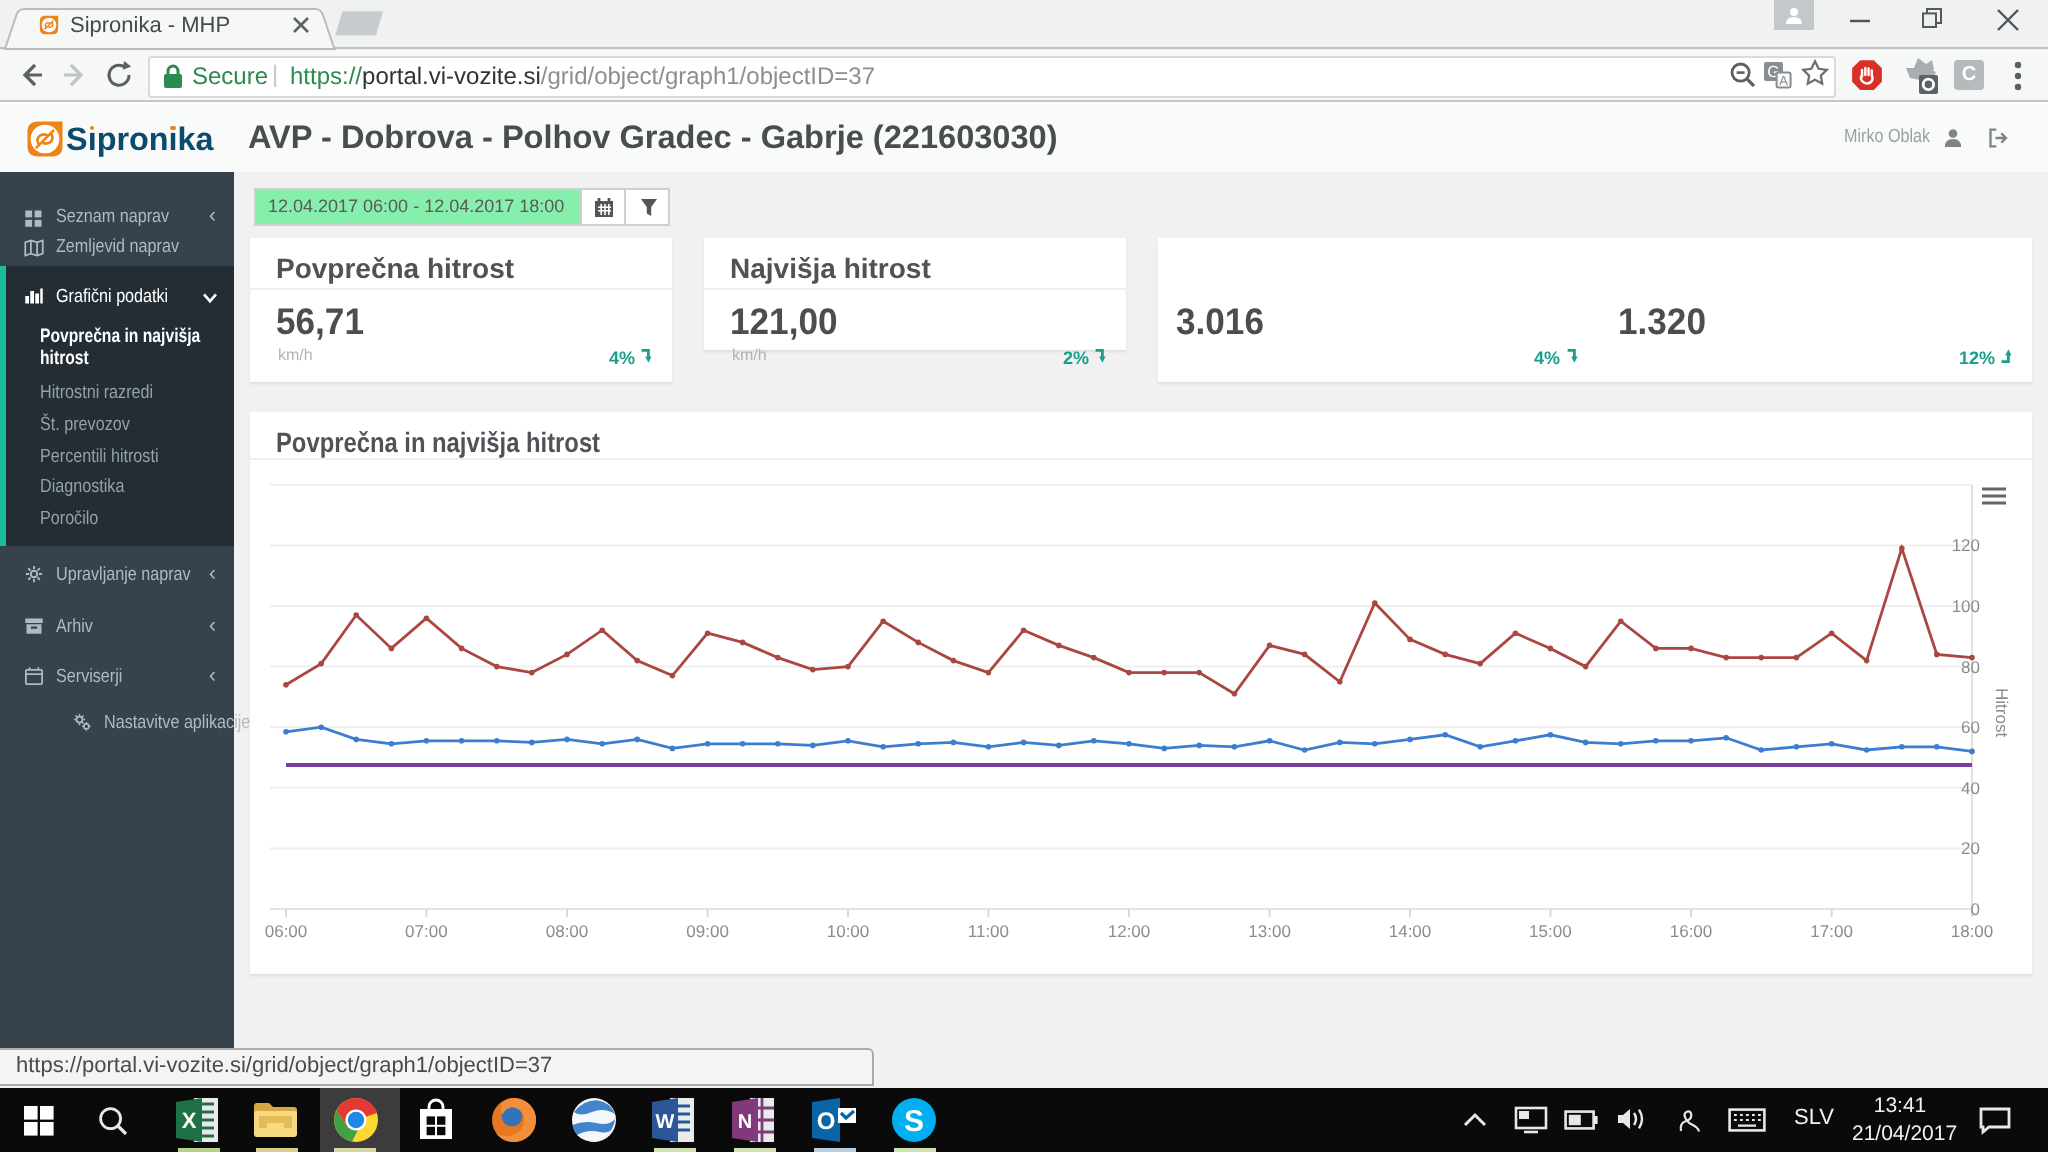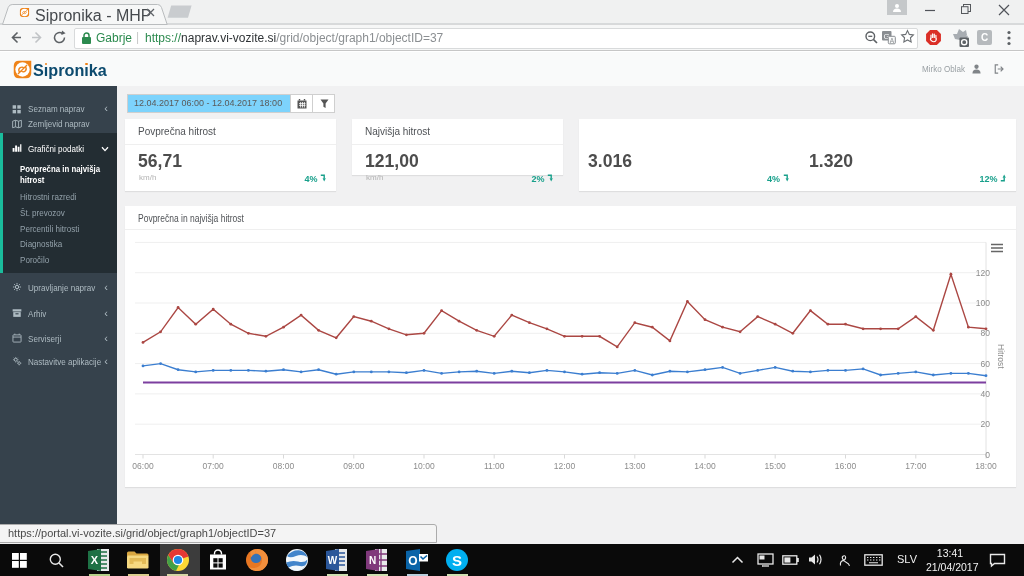--- a/index.html
+++ b/index.html
@@ -7,42 +7,42 @@
   body { font-family:"Liberation Sans", sans-serif; position:relative; background:#fff; }
   .abs { position:absolute; }
   .idot { position:relative; }
   .idot::after { content:""; position:absolute; left:1px; top:1.5px; width:2.6px; height:2.6px; border-radius:50%; background:#ef8318; }
   .mrow { position:absolute; left:0; width:117px; height:16px; padding-left:12px; font-size:9.5px; white-space:nowrap; }
   .mrow span { vertical-align:top; line-height:13px; display:inline-block; transform:scaleX(0.85); transform-origin:0 50%; }
   .mic { width:10px; height:10px; display:inline-block; margin-right:3px; margin-top:1.5px; }
   .chev { position:absolute; right:9px; top:0; font-size:11px; color:#aebbc2; line-height:12px; transform:none !important; }
   .srow { position:absolute; left:20px; font-size:9.5px; color:#93a1aa; white-space:nowrap; transform:scaleX(0.85); transform-origin:0 50%; }
   .card { background:#fff; box-shadow:0 1px 1px rgba(0,0,0,0.08); }
-  .ctitle { position:relative; height:26px; padding:7px 0 0 13px; font-size:10px; font-weight:normal; color:#4f5256; border-bottom:1px solid #efefef; }
+  .ctitle { position:relative; height:26px; padding:7px 0 0 13px; font-size:14px; font-weight:bold; color:#4f5256; border-bottom:1px solid #efefef; }
   .cnum { position:absolute; left:13px; top:31px; font-size:18.5px; font-weight:bold; color:#4d4d4d; transform:scaleX(0.95); transform-origin:0 0; }
   .cunit { position:absolute; left:14px; top:54px; font-size:8px; color:#b3b3b3; }
   .cpct { position:absolute; right:9px; top:55px; font-size:9px; font-weight:bold; color:#18a08b; }
   .tb { position:absolute; top:4px; width:24px; height:24px; }
 </style>
 </head>
 <body>
 
 <div class="abs" style="left:0;top:0;width:1024px;height:24.5px;background:#f0f1f1;">
   <svg class="abs" style="left:0;top:0" width="1024" height="25">
     <line x1="0" y1="24" x2="1024" y2="24" stroke="#bfc2c4" stroke-width="1"></line>
     <path d="M 2.5,24.5 L 8.2,7.5 Q 9.2,4.5 12.2,4.5 L 157.5,4.5 Q 160.5,4.5 161.5,7.5 L 167.2,24.5 Z" fill="#f6f7f7" stroke="#b9bcbe" stroke-width="1"></path>
     <path d="M 171.2,5.6 L 191.6,5.6 L 188,17.8 L 167.6,17.8 Z" fill="#c9cccf"></path>
   </svg>
 
   <svg class="abs" style="left:19px;top:7px" width="11" height="11" viewBox="0 0 24 24">
     <path d="M2 8 Q2 2 8 2 L22 2 L22 16 Q22 22 16 22 L8 22 Q2 22 2 16 Z" fill="#ef8318"></path>
     <circle cx="12" cy="12" r="8" fill="#fff"></circle>
     <path d="M8.5 14.5 Q7 11.5 9.5 10 Q12 8.8 13.5 10.5 M15.5 9.5 Q17 12.5 14.5 14 Q12 15.2 10.5 13.5 M7 17 L17 7" stroke="#ef8318" stroke-width="1.6" fill="none"></path>
   </svg>
-  <div class="abs" style="left:35px;top:6.5px;font-size:16px;color:#45494d;">Sipronika - MHP</div>
+  <div class="abs" style="left:35px;top:6.5px;font-size:11px;color:#45494d;">Sipronika - MHP</div>
   <svg class="abs" style="left:146px;top:8px" width="9" height="9">
       <path d="M1 1 L8 8 M8 1 L1 8" stroke="#5f6368" stroke-width="1.3"></path>
     </svg>
 
   <div class="abs" style="left:887px;top:0;width:20px;height:15px;background:#c5c8ca;"></div>
   <svg class="abs" style="left:892px;top:3px" width="10" height="10">
       <circle cx="5" cy="3" r="2" fill="#fff"></circle>
       <path d="M1 9 Q1 5.5 5 5.5 Q9 5.5 9 9 Z" fill="#fff"></path>
     </svg>
   <svg class="abs" style="left:924px;top:4px" width="12" height="12">
@@ -67,23 +67,23 @@
   <svg class="abs" style="left:51px;top:4px" width="17" height="17" viewBox="0 0 17 17">
       <path d="M13.5 8.5 A 5 5 0 1 1 11.5 4.6" stroke="#5c6064" stroke-width="1.5" fill="none"></path>
       <path d="M11 1.5 L14.6 4.3 L10.4 5.9 Z" fill="#5c6064"></path>
     </svg>
 
   <div class="abs" style="left:74px;top:2.5px;width:844px;height:21px;background:#fff;border:1px solid #d8dadb;border-radius:2px;"></div>
   <svg class="abs" style="left:81px;top:7px" width="11" height="13" viewBox="0 0 11 13">
       <rect x="1" y="5" width="9" height="7" rx="1" fill="#2b8a4e"></rect>
       <path d="M3 5 V3.5 A 2.5 2.5 0 0 1 8 3.5 V5" stroke="#2b8a4e" stroke-width="1.5" fill="none"></path>
     </svg>
-  <div class="abs" style="left:96px;top:6px;font-size:12px;color:#2b8a4e;">Gabrje</div>
+  <div class="abs" style="left:96px;top:6px;font-size:12px;color:#2b8a4e;">Secure</div>
   <div class="abs" style="left:136px;top:5px;font-size:12px;color:#c7c7c7;">|</div>
-  <div class="abs" style="left:145px;top:6px;font-size:12px;color:#8b8f92;white-space:nowrap;"><span style="color:#2b8a4e">https://</span><span style="color:#2f3336">naprav.vi-vozite.si</span>/grid/object/graph1/objectID=37</div>
+  <div class="abs" style="left:145px;top:6px;font-size:12px;color:#8b8f92;white-space:nowrap;"><span style="color:#2b8a4e">https://</span><span style="color:#2f3336">portal.vi-vozite.si</span>/grid/object/graph1/objectID=37</div>
 
   <svg class="abs" style="left:864px;top:5px" width="15" height="15" viewBox="0 0 15 15">
       <circle cx="6.3" cy="6.3" r="4.3" fill="none" stroke="#5c6064" stroke-width="1.4"></circle>
       <line x1="4.3" y1="6.3" x2="8.3" y2="6.3" stroke="#5c6064" stroke-width="1.3"></line>
       <line x1="9.6" y1="9.6" x2="13" y2="13" stroke="#5c6064" stroke-width="1.6"></line>
     </svg>
   <svg class="abs" style="left:881px;top:5px" width="15" height="15" viewBox="0 0 15 15">
       <rect x="1" y="1" width="9.5" height="9.5" rx="1" fill="#898d91"></rect>
       <text x="5.7" y="8.6" font-size="8" fill="#fff" text-anchor="middle" font-family="Liberation Sans">G</text>
       <rect x="7.3" y="6.3" width="7" height="7.5" rx="1" fill="#f8f9f9" stroke="#898d91" stroke-width="1"></rect>
@@ -114,20 +114,21 @@
 <div class="abs" style="left:0;top:52px;width:1024px;height:492px;background:#f1f1f2;">
 
   <div class="abs" style="left:0;top:0;width:1024px;height:34px;background:#f9fafa;"></div>
 
   <svg class="abs" style="left:12px;top:7px" width="21" height="21" viewBox="0 0 24 24">
     <path d="M2 8 Q2 2 8 2 L22 2 L22 16 Q22 22 16 22 L8 22 Q2 22 2 16 Z" fill="#ef8318"></path>
     <circle cx="12" cy="12" r="8.2" fill="#fff"></circle>
     <path d="M8.3 14.8 Q6.7 11.5 9.4 9.9 Q12 8.6 13.6 10.4 M15.7 9.2 Q17.3 12.5 14.6 14.1 Q12 15.4 10.4 13.6 M6.8 17.2 L17.2 6.8" stroke="#ef8318" stroke-width="1.5" fill="none"></path>
   </svg>
   <div class="abs" style="left:33px;top:9px;font-size:16.2px;font-weight:bold;color:#0c4a6e;">S<span class="idot">ı</span>pron<span class="idot">ı</span>ka</div>
+  <div class="abs" style="left:124px;top:8px;font-size:16.3px;font-weight:bold;color:#4a4d50;">AVP - Dobrova - Polhov Gradec - Gabrje (221603030)</div>
   <div class="abs" style="left:922px;top:11px;font-size:9.5px;color:#9aa0a4;display:inline-block;transform:scaleX(0.85);transform-origin:0 50%;">Mirko Oblak</div>
   <svg class="abs" style="left:972px;top:12px" width="9" height="10" viewBox="0 0 10 11">
       <circle cx="5" cy="3" r="2.4" fill="#808488"></circle>
       <path d="M0.5 10.5 Q0.5 6 5 6 Q9.5 6 9.5 10.5 Z" fill="#808488"></path>
     </svg>
   <svg class="abs" style="left:994px;top:12px" width="10" height="10" viewBox="0 0 12 12">
       <path d="M5 1 L1.5 1 L1.5 11 L5 11" stroke="#808488" stroke-width="1.4" fill="none"></path>
       <path d="M4.5 6 L10.5 6 M8 3.2 L10.8 6 L8 8.8" stroke="#808488" stroke-width="1.4" fill="none"></path>
     </svg>
 
@@ -181,32 +182,32 @@
         </svg>
       <span>Arhiv</span><span class="chev">‹</span>
     </div>
     <div class="mrow" style="top:245.5px;">
       <svg class="mic" viewBox="0 0 16 16">
           <rect x="1.5" y="3" width="13" height="11.5" rx="1" fill="none" stroke="#aebbc2" stroke-width="1.4"></rect>
           <path d="M1.5 6.5 H14.5 M4.5 3 V1 M11.5 3 V1" stroke="#aebbc2" stroke-width="1.4"></path>
         </svg>
       <span>Serviserji</span><span class="chev">‹</span>
     </div>
-    <div class="mrow" style="top:268.5px;">
+    <div class="mrow" style="top:268.5px;margin-left:24px;">
       <svg class="mic" viewBox="0 0 16 16">
           <circle cx="6" cy="6" r="2.4" fill="none" stroke="#aebbc2" stroke-width="1.4"></circle>
           <path d="M6 1.5 V3 M6 9 V10.5 M1.5 6 H3 M9 6 H10.5 M2.8 2.8 L3.9 3.9 M8.1 8.1 L9.2 9.2 M9.2 2.8 L8.1 3.9" stroke="#aebbc2" stroke-width="1.2"></path>
           <circle cx="11.5" cy="11.5" r="2" fill="none" stroke="#aebbc2" stroke-width="1.3"></circle>
           <path d="M11.5 8 V9.3 M11.5 13.7 V15 M8 11.5 H9.3 M13.7 11.5 H15" stroke="#aebbc2" stroke-width="1.1"></path>
         </svg>
       <span>Nastavitve aplikacije</span><span class="chev">‹</span>
     </div>
   </div>
 
-  <div class="abs" style="left:127px;top:42px;width:164px;height:19px;background:#7dd3fc;border:1px solid #cfcfcf;font-size:9px;color:#5a5a5a;line-height:17px;padding-left:6px;white-space:nowrap;overflow:hidden;">12.04.2017 06:00 - 12.04.2017 18:00</div>
+  <div class="abs" style="left:127px;top:42px;width:164px;height:19px;background:#86efac;border:1px solid #cfcfcf;font-size:9px;color:#5a5a5a;line-height:17px;padding-left:6px;white-space:nowrap;overflow:hidden;">12.04.2017 06:00 - 12.04.2017 18:00</div>
   <div class="abs" style="left:290px;top:42px;width:23px;height:19px;background:#fff;border:1px solid #cfcfcf;">
     <svg style="position:absolute;left:6px;top:4px" width="10" height="10" viewBox="0 0 10 10">
         <rect x="0.5" y="1.5" width="9" height="8" fill="#555"></rect>
         <path d="M2.5 1.5 V0 M7.5 1.5 V0" stroke="#555" stroke-width="1.4"></path>
         <path d="M2 4.6 H8.5 M2 6.4 H8.5 M3.6 3 V8.5 M5.5 3 V8.5 M7.4 3 V8.5" stroke="#fff" stroke-width="0.8"></path>
       </svg>
   </div>
   <div class="abs" style="left:312px;top:42px;width:23px;height:19px;background:#fff;border:1px solid #cfcfcf;">
     <svg style="position:absolute;left:7px;top:4px" width="9" height="10" viewBox="0 0 9 10">
         <path d="M0.5 0.5 L8.5 0.5 L5.6 4.5 L5.6 9 L3.4 7.8 L3.4 4.5 Z" fill="#555"></path>

